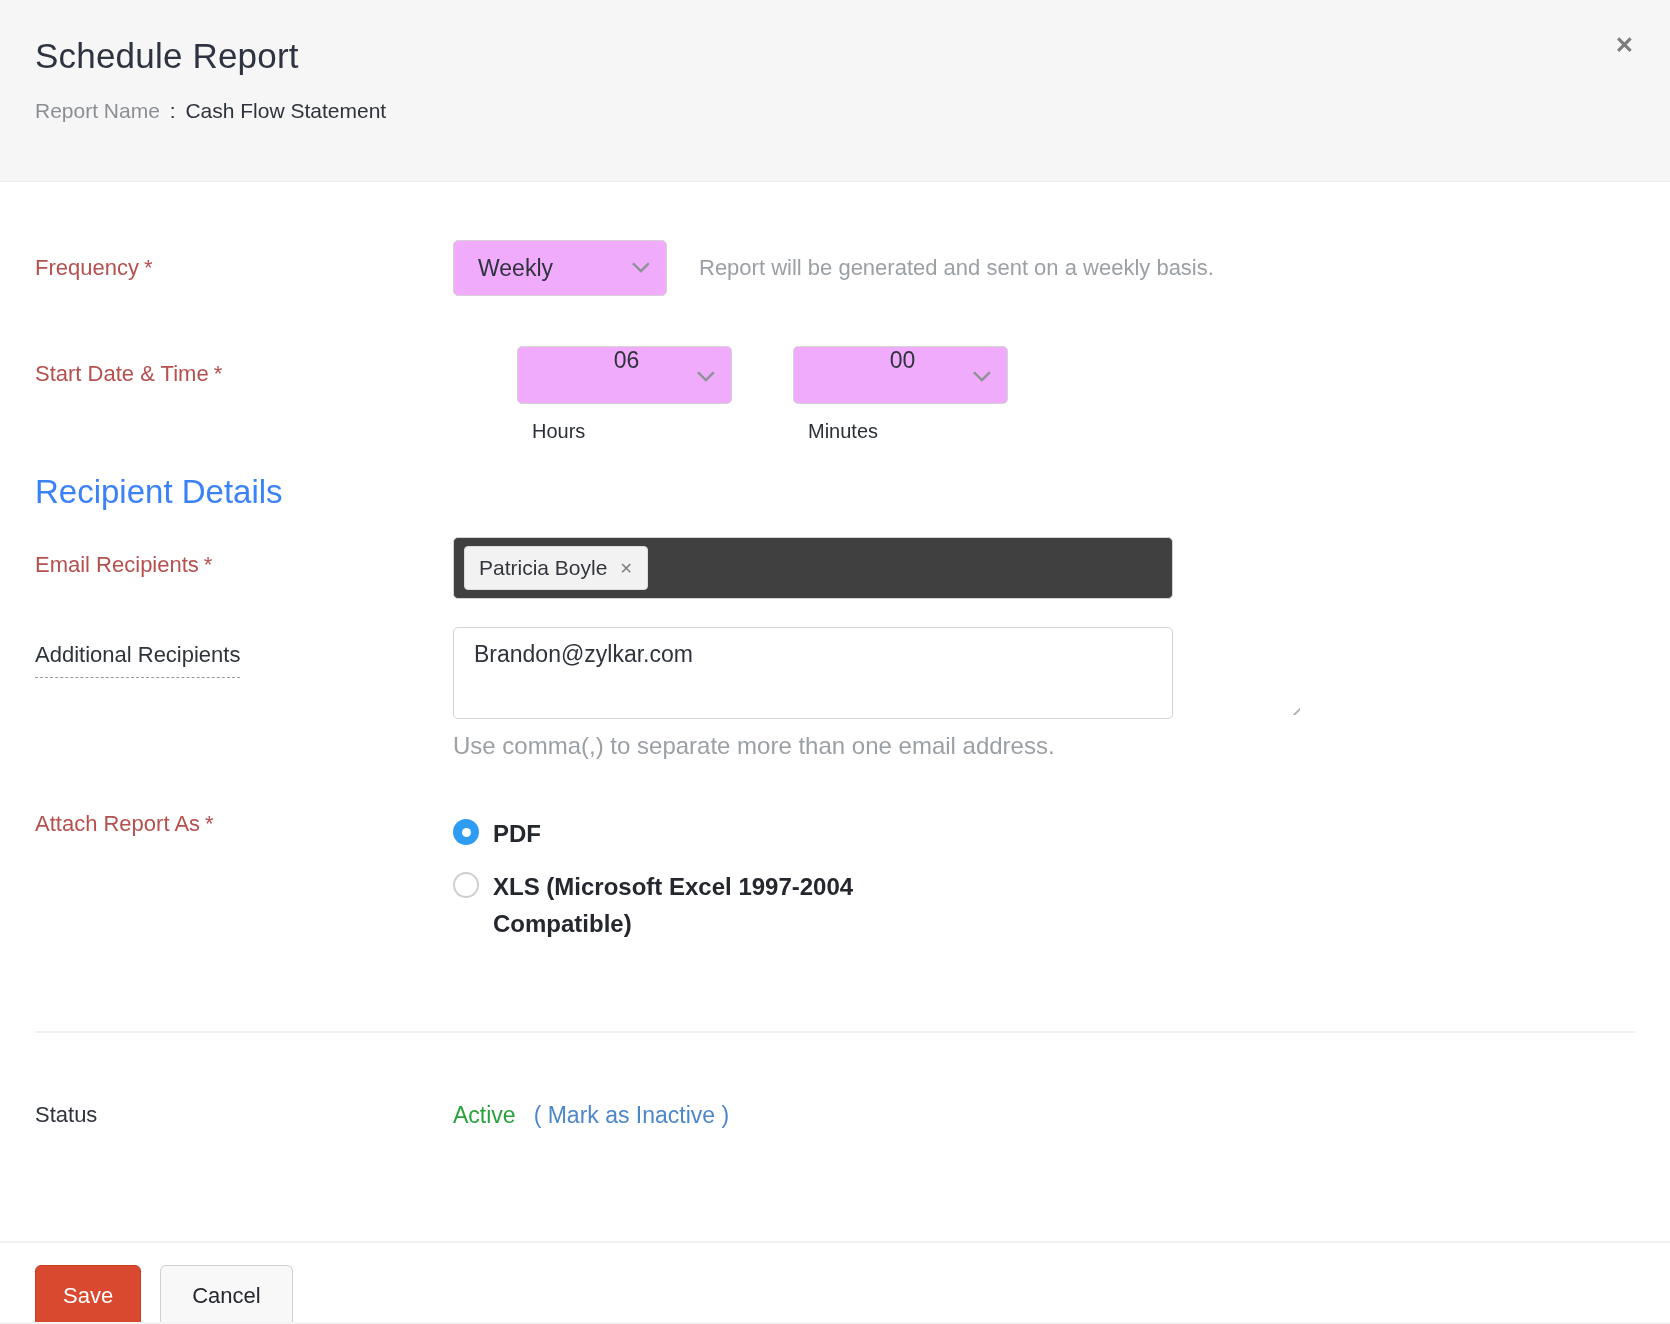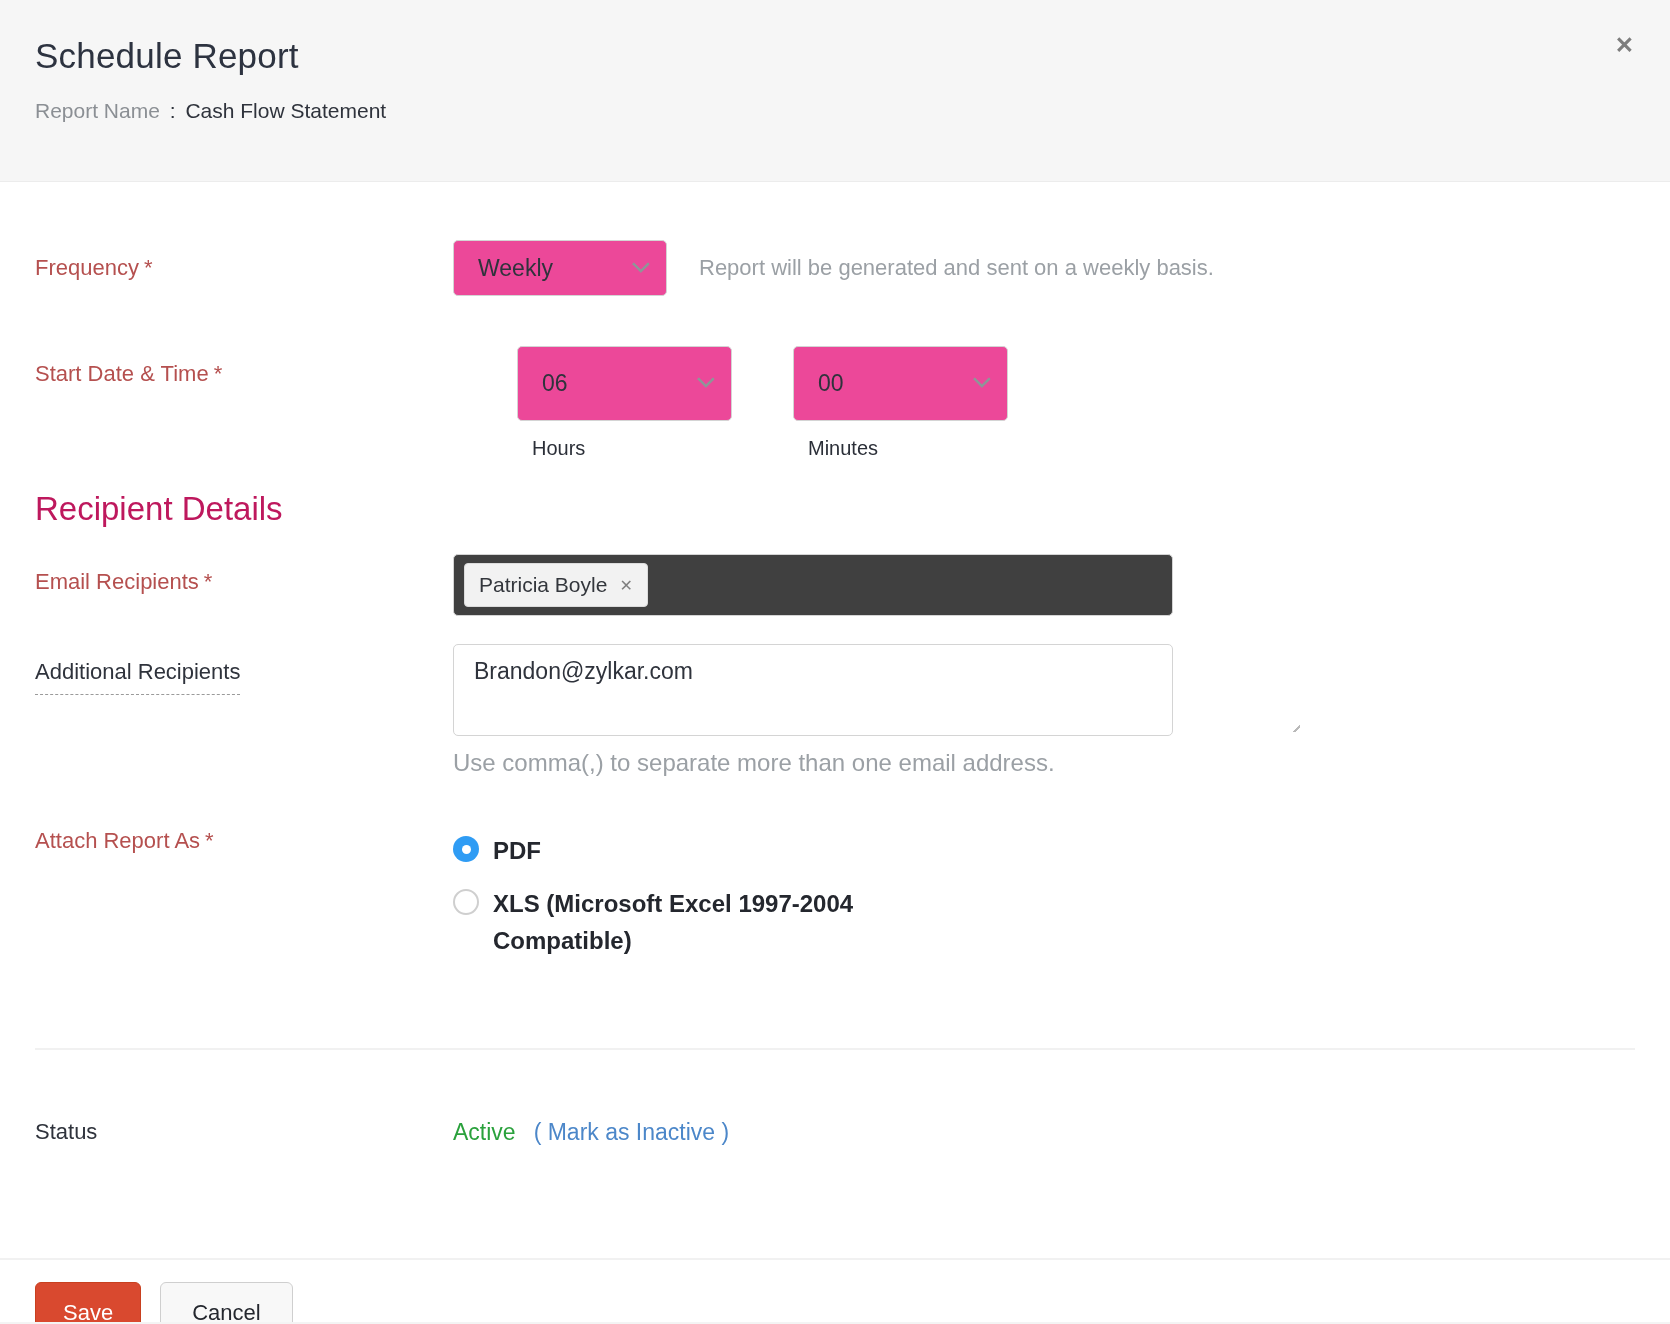--- a/index.html
+++ b/index.html
@@ -26,38 +26,38 @@
   .req { color:#b5504f; margin-left:5px; }
 
   .row-frequency { margin-top:58px; }
   .row-datetime  { margin-top:50px; }
   .row-email     { margin-top:26px; }
   .row-additional{ margin-top:28px; }
   .row-attach    { margin-top:36px; }
   .row-status    { margin-top:54px; }
 
   .selectbox { display:inline-flex; align-items:center; height:56px; border:1px solid #d4d4d4;
-               border-radius:5px; background:#ec4899; padding:0 20px 0 24px; font-size:23px; color:#2f333c;
+               border-radius:5px; background:#f0abfc; padding:0 20px 0 24px; font-size:23px; color:#2f333c;
                cursor:pointer; }
   .selectbox .chev { width:13px; height:13px; border-right:3px solid #909498; border-bottom:3px solid #909498;
                      transform:rotate(45deg) translateY(-2px); margin-left:auto; margin-top:-6px; border-radius:1px; }
   .sel-frequency { width:214px; }
-  .sel-hours, .sel-minutes { width:215px; height:75px; }
+  .sel-hours, .sel-minutes { width:215px; height:58px;flex-direction:column; }
 
   .freq-helper { font-size:22px; color:#9ba0a5; margin-left:32px; line-height:56px; }
 
   .txt-input { height:58px; border:1px solid #d4d4d4; border-radius:5px; padding:0 22px;
                font-size:23px; color:#2f333c; font-family:inherit; background:#fff; }
   .date-input { width:350px; }
   .dt-stack { display:flex; flex-direction:column; }
   .dt-stack.hours { margin-left:64px; }
   .dt-stack.minutes { margin-left:61px; }
   .dt-caption { font-size:20px; color:#2b2f38; margin-top:16px; margin-left:15px; font-weight:400; }
 
-  .section-h { margin-top:30px; font-size:33px; font-weight:400; color:#be185d; }
+  .section-h { margin-top:30px; font-size:33px; font-weight:400; color:#3b82f6; }
 
   .chip-field { width:720px; min-height:62px; border:1px solid #d4d4d4; border-radius:5px;
                 display:flex; align-items:center; padding:7px 10px; background:#404040; cursor:text; }
   .chip { display:inline-flex; align-items:center; background:#f2f2f2; border:1px solid #dcdcdc;
           border-radius:4px; padding:9px 14px; font-size:21px; color:#33363c; }
   .chip .x { margin-left:12px; color:#7f7f7f; font-size:16px; font-weight:700; cursor:pointer; }
 
   .dashed-u { border-bottom:1px dashed #9a9a9a; padding-bottom:9px; display:inline-block; }
 
   .ta-wrap { position:relative; width:851px; }

